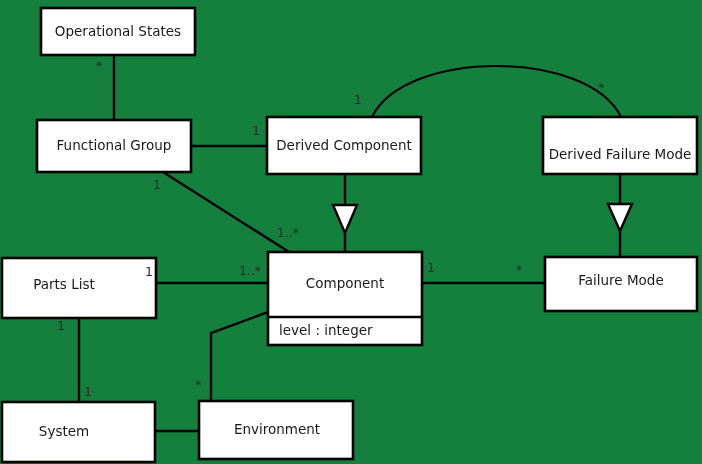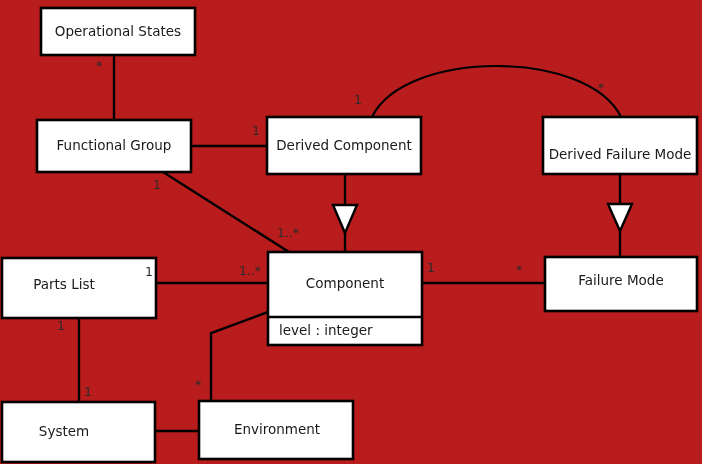--- a/index.html
+++ b/index.html
@@ -10,21 +10,21 @@
   body {
     width: 702px;
     height: 464px;
     overflow: hidden;
     font-family: "DejaVu Sans", sans-serif;
   }
   #diagram-root {
     position: relative;
     width: 702px;
     height: 464px;
-    background: #b91c1c;
+    background: #15803d;
   }
   svg#uml-canvas {
     display: block;
     width: 702px;
     height: 464px;
   }
   .class-box-rect {
     fill: #ffffff;
     stroke: #000000;
     stroke-width: 2.6;

